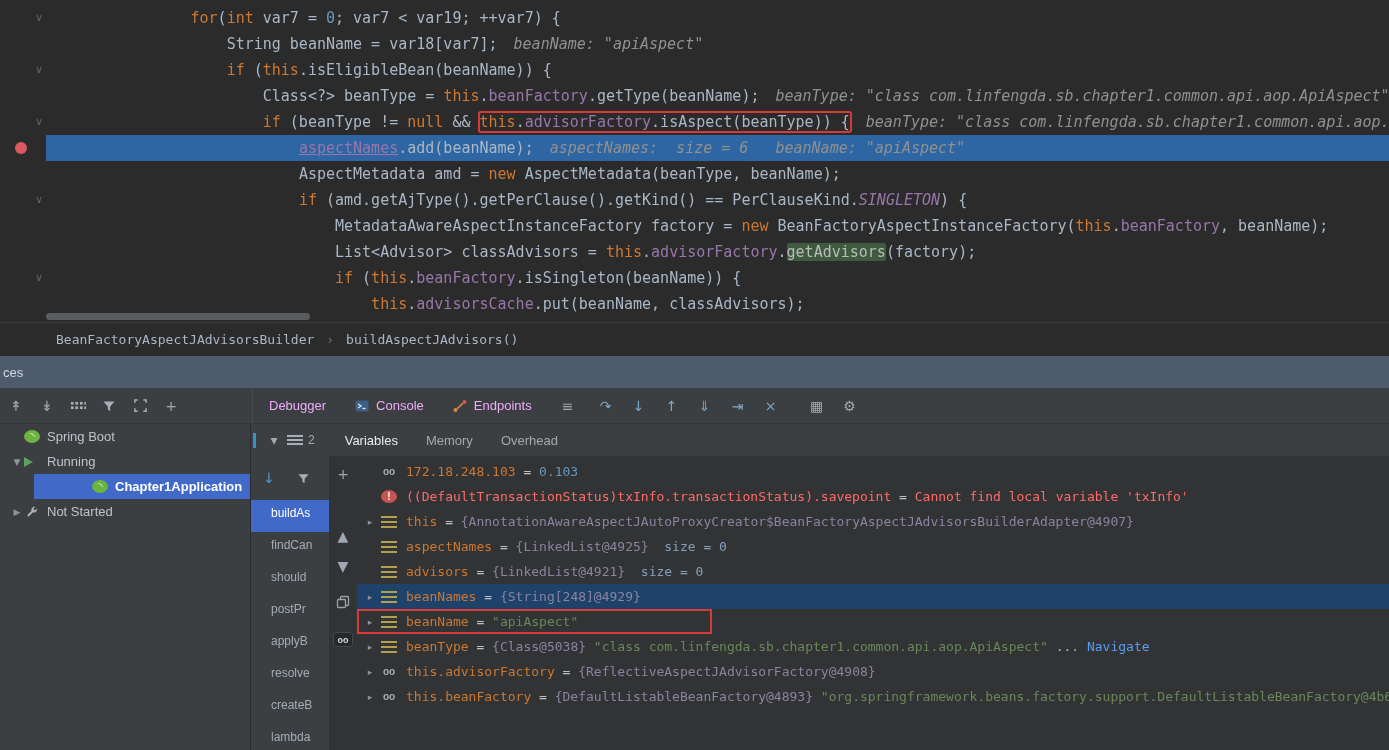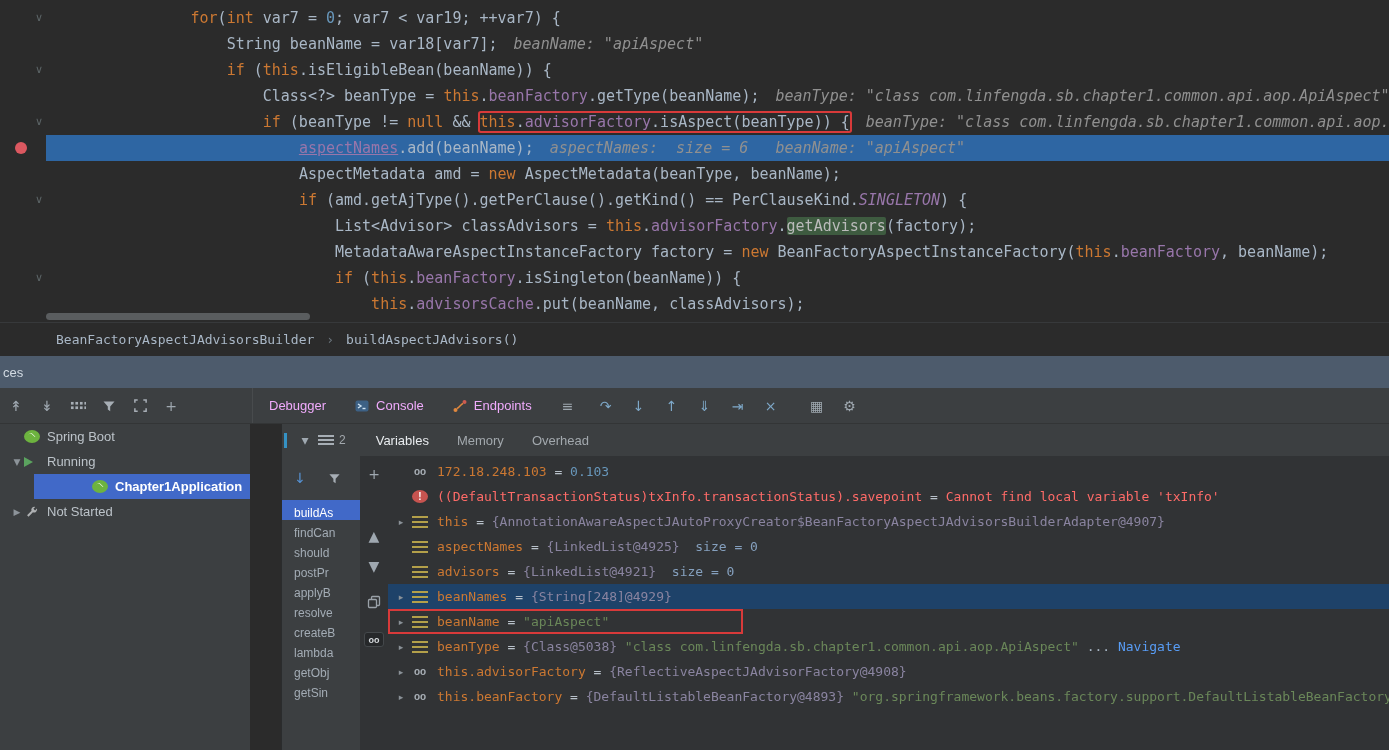--- a/index.html
+++ b/index.html
@@ -55,40 +55,40 @@
   .errball{width:13px;height:13px;border-radius:50%;background:#C75450;position:relative;}
   .errball::after{content:"!";position:absolute;inset:0;color:#fff;font:700 10px/13px "Liberation Sans",sans-serif;text-align:center;}
   .bars{width:12px;height:12px;background:linear-gradient(#B3A04A 0 2px,transparent 2px 5px,#B3A04A 5px 7px,transparent 7px 10px,#B3A04A 10px 12px);}
   .spring{width:13px;height:13px;border-radius:50%;background:#6DB33F;position:relative;overflow:hidden;}
   .spring::after{content:"";position:absolute;left:3px;top:3px;width:7px;height:7px;border-radius:50% 0 50% 50%;
                  border-top:1.5px solid #DFF0D5;transform:rotate(45deg);}
   .playtri{width:0;height:0;border-left:9px solid #5BA35F;border-top:5.5px solid transparent;border-bottom:5.5px solid transparent;}
   .focusbar{width:3px;height:15px;background:#3592C4;margin-left:2px;flex:none;}
 
   
-  .bottom{position:absolute;top:424px;left:0;right:0;bottom:0;display:flex;overflow:hidden;gap:31px;}
+  .bottom{position:absolute;top:424px;left:0;right:0;bottom:0;display:flex;overflow:hidden;}
   .tree{width:250px;flex:none;background:var(--panel,#3C3F41);font-size:13px;color:#BCC3C9;padding-top:0;}
   .trow{height:25px;display:flex;align-items:center;padding-left:10px;cursor:default;}
   .trow .arr{width:14px;flex:none;color:#8C9399;font-size:9px;text-align:center;font-family:"DejaVu Sans",sans-serif;}
   .trow .ticon{margin-right:7px;display:inline-flex;}
   .trow.lvl1{padding-left:44px;}
   .trow.sel{background:var(--selection_active,#4169C8);color:#FFF;font-weight:700;margin-left:34px;}
 
   .inner{flex:1;min-width:0;display:flex;flex-direction:column;background:#313335;border-left:1px solid #2A2C2D;}
   .itabs{height:32px;flex:none;background:var(--panel,#3C3F41);display:flex;align-items:center;font-size:13px;color:#A2A8AD;}
   .cluster{display:inline-flex;align-items:center;gap:5px;margin-left:10px;}
   .cluster .cnt{color:#A2A8AD;font-size:12px;}
   .itabset{display:inline-flex;margin-left:30px;text-align:center;}
   .itab{margin-right:28px;cursor:default;}
   .itab.sel{color:#E8EBEE;}
 
   .ibody{flex:1;display:flex;min-width:0;overflow:hidden;}
   .frames{width:78px;flex:none;background:var(--panel,#3C3F41);overflow:hidden;font-size:12px;color:#A3ACB5;}
   .ftools{height:44px;display:flex;align-items:center;gap:18px;padding-left:10px;}
-  .fitem{height:20px;line-height:26px;padding-left:12px;white-space:nowrap;overflow:hidden;cursor:default;}
+  .fitem{height:32px;line-height:26px;padding-left:20px;white-space:nowrap;overflow:hidden;cursor:default;}
   .fitem.sel{background:var(--selection_active,#4169C8);color:#fff;}
   .strip{width:28px;flex:none;background:#313335;display:flex;flex-direction:column;align-items:center;color:#9AA1A8;}
   .strip>*:nth-child(1){margin-top:10px;}
   .strip>*:nth-child(2){margin-top:46px;}
   .strip>*:nth-child(3){margin-top:14px;}
   .strip>*:nth-child(4){margin-top:20px;}
   .strip>*:nth-child(5){margin-top:22px;}
 
   .vars{flex:1;min-width:0;background:#313335;padding-top:3px;font-family:"DejaVu Sans Mono",monospace;font-size:13px;overflow:hidden;}
   .vrow{height:25px;display:flex;align-items:center;white-space:pre;position:relative;padding-left:4px;cursor:default;}
@@ -150,25 +150,25 @@
           <span class="ctext">                            <span class="s-d">AspectMetadata amd = </span><span class="s-kw">new</span><span class="s-d"> AspectMetadata(beanType, beanName);</span></span>
         </div>
         <div class="line">
           <span class="gcell">
             <span class="fold">∨</span>
           </span>
           <span class="ctext">                            <span class="s-kw">if</span><span class="s-d"> (amd.getAjType().getPerClause().getKind() == PerClauseKind.</span><span class="s-sf">SINGLETON</span><span class="s-d">) {</span></span>
         </div>
         <div class="line">
           <span class="gcell"></span>
+          <span class="ctext">                                <span class="s-d">MetadataAwareAspectInstanceFactory factory = </span><span class="s-kw">new</span><span class="s-d"> BeanFactoryAspectInstanceFactory(</span><span class="s-kw">this</span><span class="s-d">.</span><span class="s-f">beanFactory</span><span class="s-d">, beanName);</span></span>
+        </div>
+        <div class="line">
+          <span class="gcell"></span>
           <span class="ctext">                                <span class="s-d">List&lt;Advisor&gt; classAdvisors = </span><span class="s-kw">this</span><span class="s-d">.</span><span class="s-f">advisorFactory</span><span class="s-d">.</span><span class="s-hlg">getAdvisors</span><span class="s-d">(factory);</span></span>
-        </div>
-        <div class="line">
-          <span class="gcell"></span>
-          <span class="ctext">                                <span class="s-d">MetadataAwareAspectInstanceFactory factory = </span><span class="s-kw">new</span><span class="s-d"> BeanFactoryAspectInstanceFactory(</span><span class="s-kw">this</span><span class="s-d">.</span><span class="s-f">beanFactory</span><span class="s-d">, beanName);</span></span>
         </div>
         <div class="line">
           <span class="gcell">
             <span class="fold">∨</span>
           </span>
           <span class="ctext">                                <span class="s-kw">if</span><span class="s-d"> (</span><span class="s-kw">this</span><span class="s-d">.</span><span class="s-f">beanFactory</span><span class="s-d">.isSingleton(beanName)) {</span></span>
         </div>
         <div class="line">
           <span class="gcell"></span>
           <span class="ctext">                                    <span class="s-kw">this</span><span class="s-d">.</span><span class="s-f">advisorsCache</span><span class="s-d">.put(beanName, classAdvisors);</span></span>

